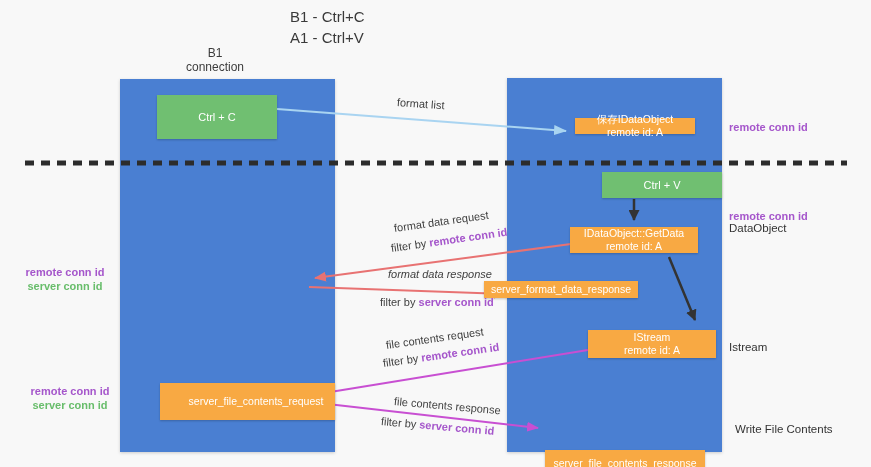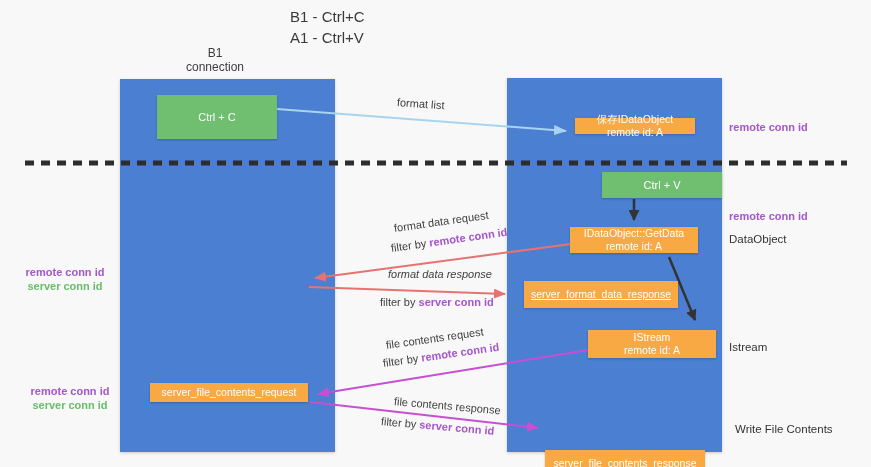--- a/index.html
+++ b/index.html
@@ -108,23 +108,23 @@
   </div>
 
   <div class="abs node orange small" style="left:588px;top:330px;width:128px;height:28px;">
     <div>
       <div>IStream</div>
       <div>remote id: A</div>
     </div>
   </div>
 
 
-  <div class="abs node orange small" style="left:524px;top:281px;width:154px;height:27px;text-decoration:underline;">server_format_data_response</div>
+  <div class="abs node orange small" style="left:484px;top:281px;width:154px;height:17px;">server_format_data_response</div>
 
-  <div class="abs node orange small" style="left:150px;top:383px;width:158px;height:19px;">server_file_contents_request</div>
+  <div class="abs node orange small" style="left:160px;top:383px;width:158px;height:37px;padding-left:17px;">server_file_contents_request</div>
 
   <div class="abs node orange small" style="left:545px;top:417px;width:160px;height:27px;margin-top:33px;">server_file_contents_response</div>
 
   <div class="abs mid-label" style="left:397px;top:96px;transform:rotate(4deg);">format list</div>
 
   <div class="abs mid-label" style="left:394px;top:222px;transform:rotate(-8deg);">format data request</div>
   <div class="abs mid-label" style="left:391px;top:242px;transform:rotate(-8deg);">
     <span>filter by </span><span class="accent-purple">remote conn id</span>
   </div>
 
@@ -138,21 +138,21 @@
     <span>filter by </span><span class="accent-purple">remote conn id</span>
   </div>
 
   <div class="abs mid-label" style="left:394px;top:395px;transform:rotate(5deg);">file contents response</div>
   <div class="abs mid-label" style="left:381px;top:415px;transform:rotate(5deg);">
     <span>filter by </span><span class="accent-purple">server conn id</span>
   </div>
 
   <div class="abs side-label accent-purple" style="left:729px;top:121px;">remote conn id</div>
   <div class="abs side-label accent-purple" style="left:729px;top:210px;">remote conn id</div>
-  <div class="abs side-label plain" style="left:729px;top:233px;text-align:right;">DataObject</div>
+  <div class="abs side-label plain" style="left:729px;top:222px;text-align:right;">DataObject</div>
   <div class="abs side-label plain" style="left:729px;top:341px;">Istream</div>
   <div class="abs side-label plain" style="left:735px;top:423px;">Write File Contents</div>
 
   <div class="abs left-group" style="left:10px;top:265px;width:110px;">
     <div class="accent-purple">remote conn id</div>
     <div class="accent-green">server conn id</div>
   </div>
   <div class="abs left-group" style="left:10px;top:384px;width:120px;">
     <div class="accent-purple">remote conn id</div>
     <div class="accent-green">server conn id</div>

